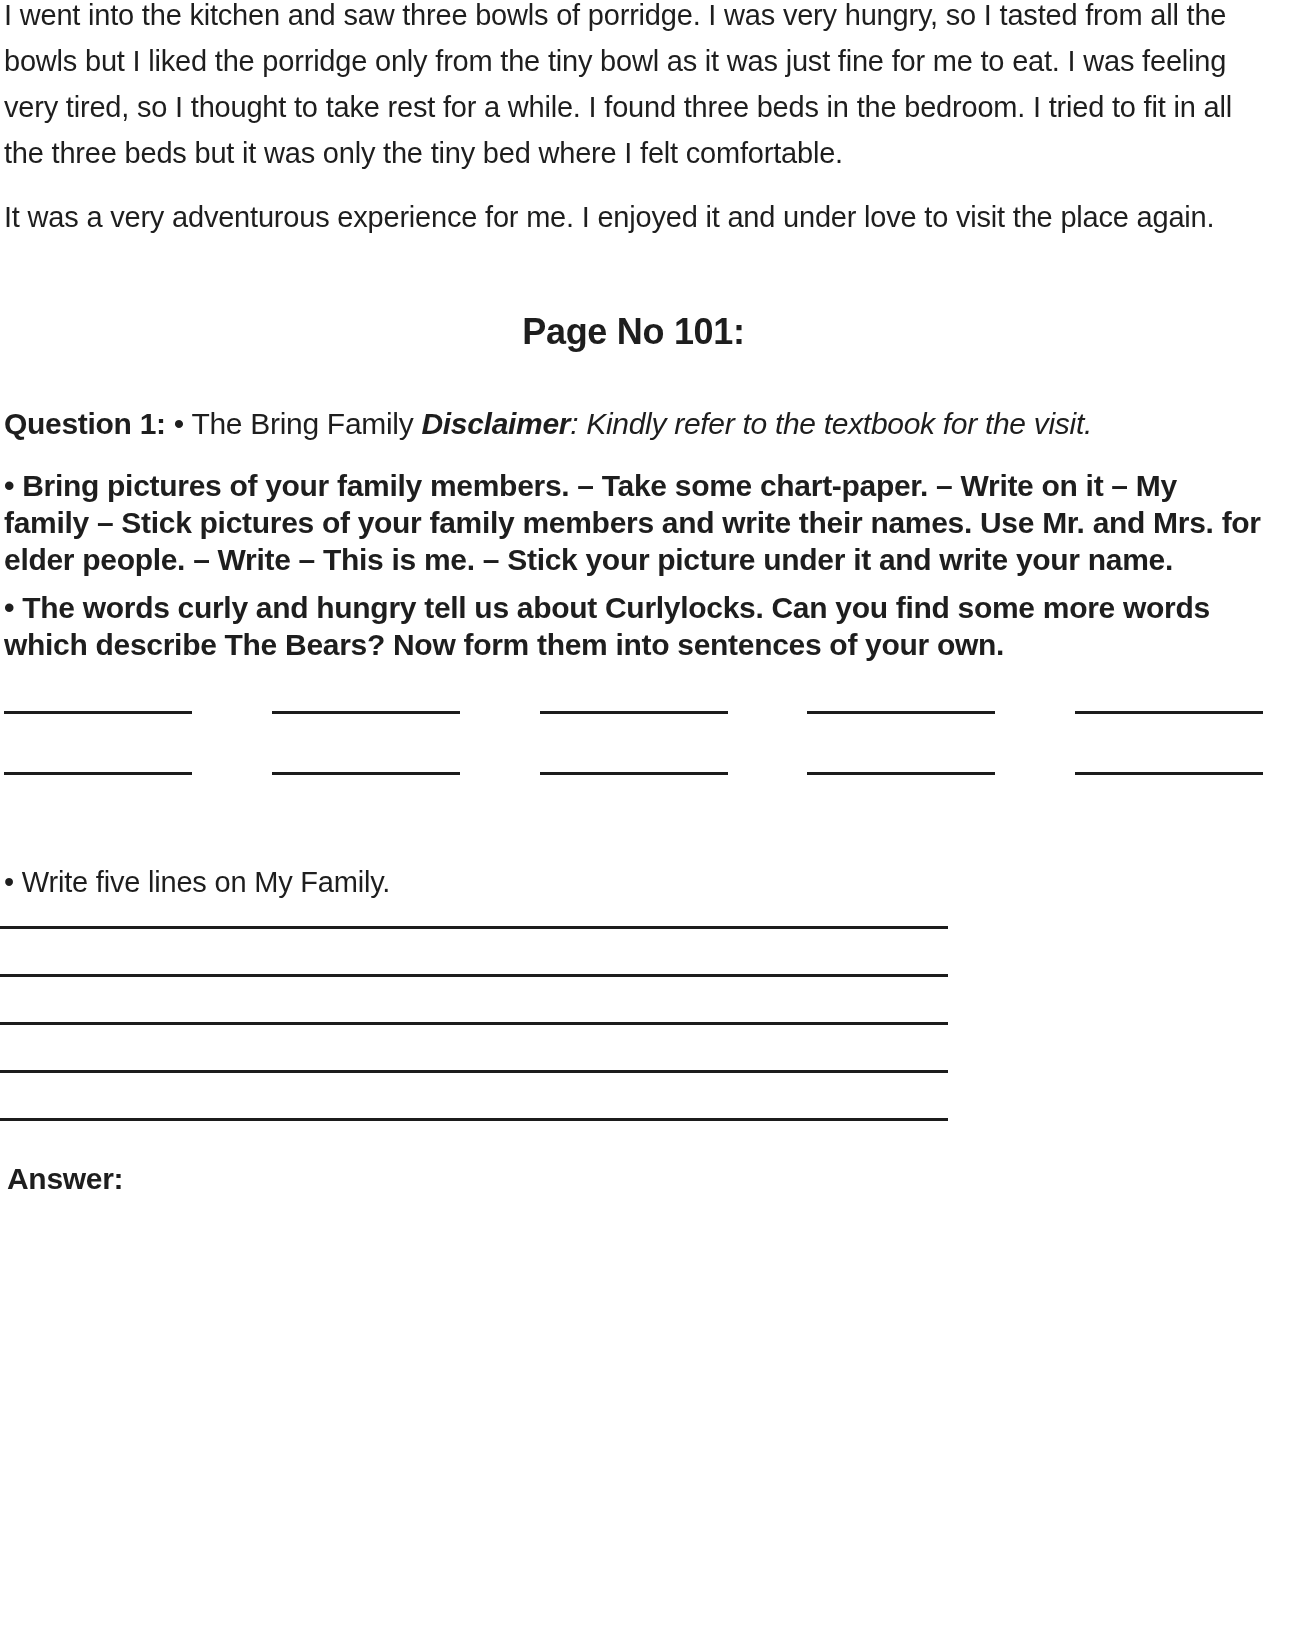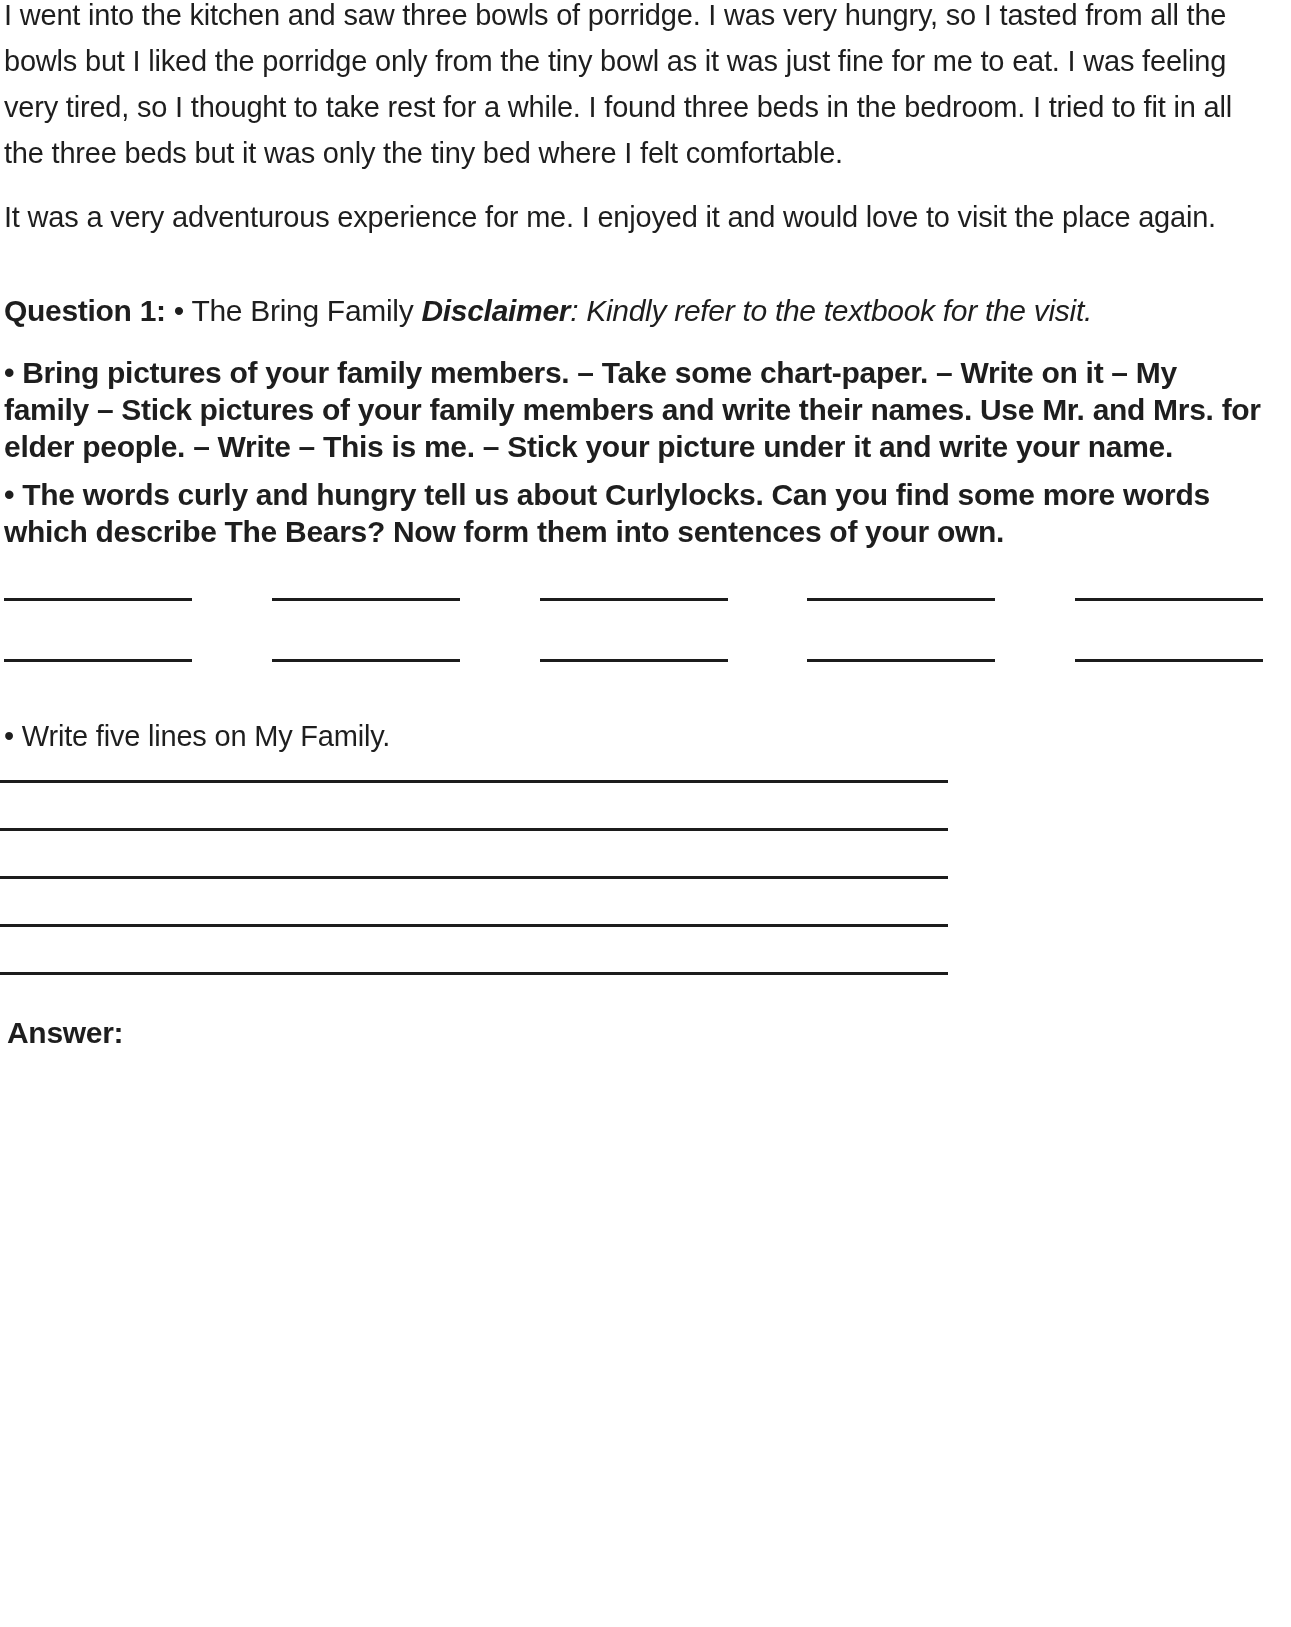--- a/index.html
+++ b/index.html
@@ -61,21 +61,21 @@
   }
   .blank-row-2 {
     margin-top: 58px;
   }
   .blank-seg {
     width: 188px;
     height: 3px;
     background: #1c1c1c;
   }
   .write-prompt {
-    margin-top: 51px;
+    margin-top: 84px;
   }
   .writing-lines {
     margin-top: 21px;
   }
   .writing-line {
     width: 948px;
     height: 3px;
     background: #1c1c1c;
     margin: 0 0 45px -4px;
   }
@@ -88,22 +88,23 @@
   }
 </style>
 </head>
 <body>
 
 <div class="page">
 
   <p class="body-text first-para">I went into the kitchen and saw three bowls of porridge. I was very hungry, so I tasted from all the bowls but I liked the porridge only from the tiny bowl as it was just fine for me to eat. I was feeling very tired, so I thought to take rest for a while. I found three beds in the bedroom. I tried to fit in all the three beds but it was only the tiny bed where I felt comfortable.</p>
 
 
-  <p class="body-text">It was a very adventurous experience for me. I enjoyed it and would love to visit the place again.</p>
+  <p class="body-text">It was a very adventurous experience for me. I enjoyed it and under love to visit the place again.</p>
 
+  <h2 class="page-heading">Page No 101:</h2>
 
   <p class="question-para"><span class="q-label">Question 1:</span>
     <span>• The Bring Family</span>
     <span class="disclaimer-label">Disclaimer</span><span class="disclaimer-text">: Kindly refer to the textbook for the visit.</span></p>
 
   <p class="bold-para">• Bring pictures of your family members. – Take some chart-paper. – Write on it – My family – Stick pictures of your family members and write their names. Use Mr. and Mrs. for elder people. – Write – This is me. – Stick your picture under it and write your name.</p>
 
   <p class="bold-para bold-para-2">• The words curly and hungry tell us about Curlylocks. Can you find some more words which describe The Bears? Now form them into sentences of your own.</p>
 
   <div class="blank-row">

